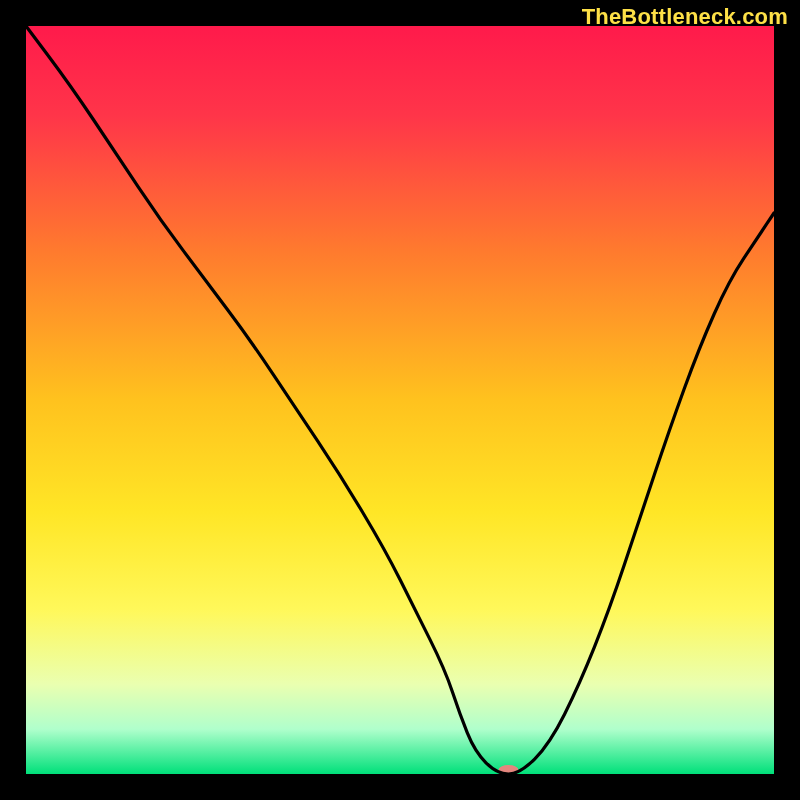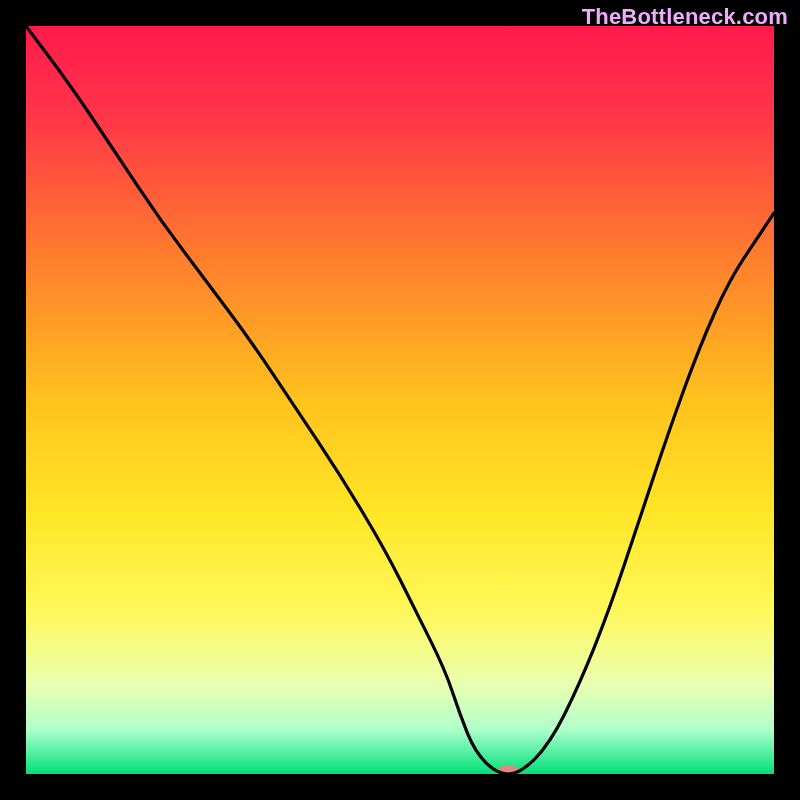--- a/index.html
+++ b/index.html
@@ -14,21 +14,21 @@
   .frame {
     position: relative;
     width: 800px;
     height: 800px;
     background: #000;
   }
   .watermark {
     position: absolute;
     top: 4px;
     right: 12px;
-    color: #f0abfc;
+    color: #fde047;
     font-size: 22px;
     font-weight: 600;
     letter-spacing: 0.2px;
     z-index: 5;
   }
   .plot-outer {
     position: absolute;
     left: 26px;
     top: 26px;
     width: 748px;

